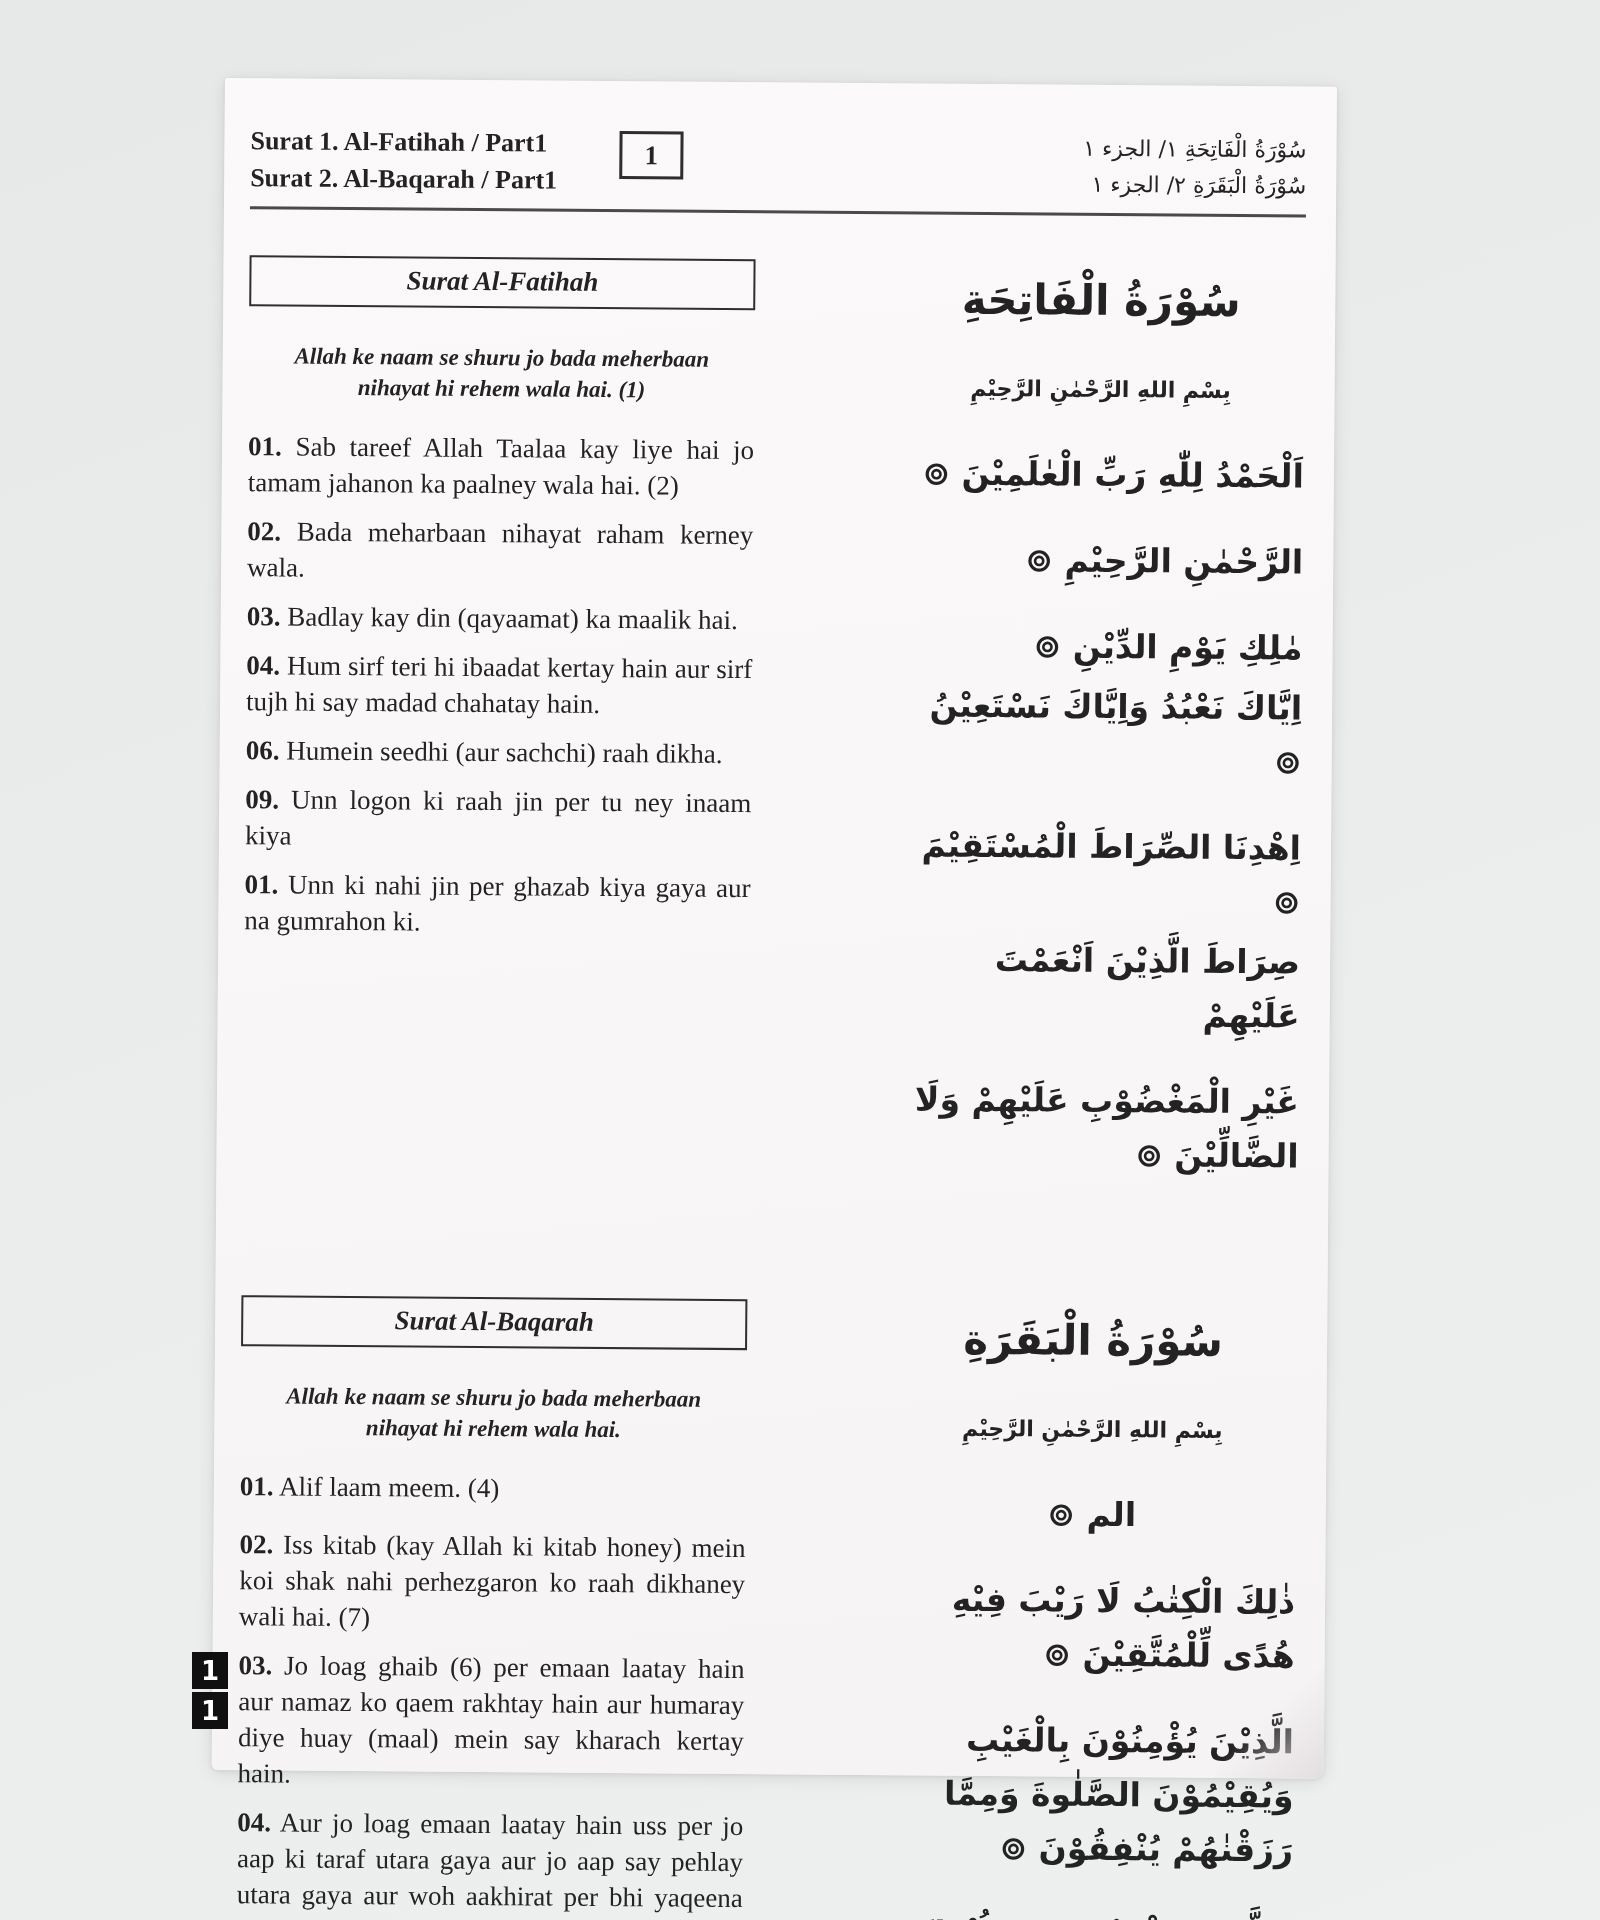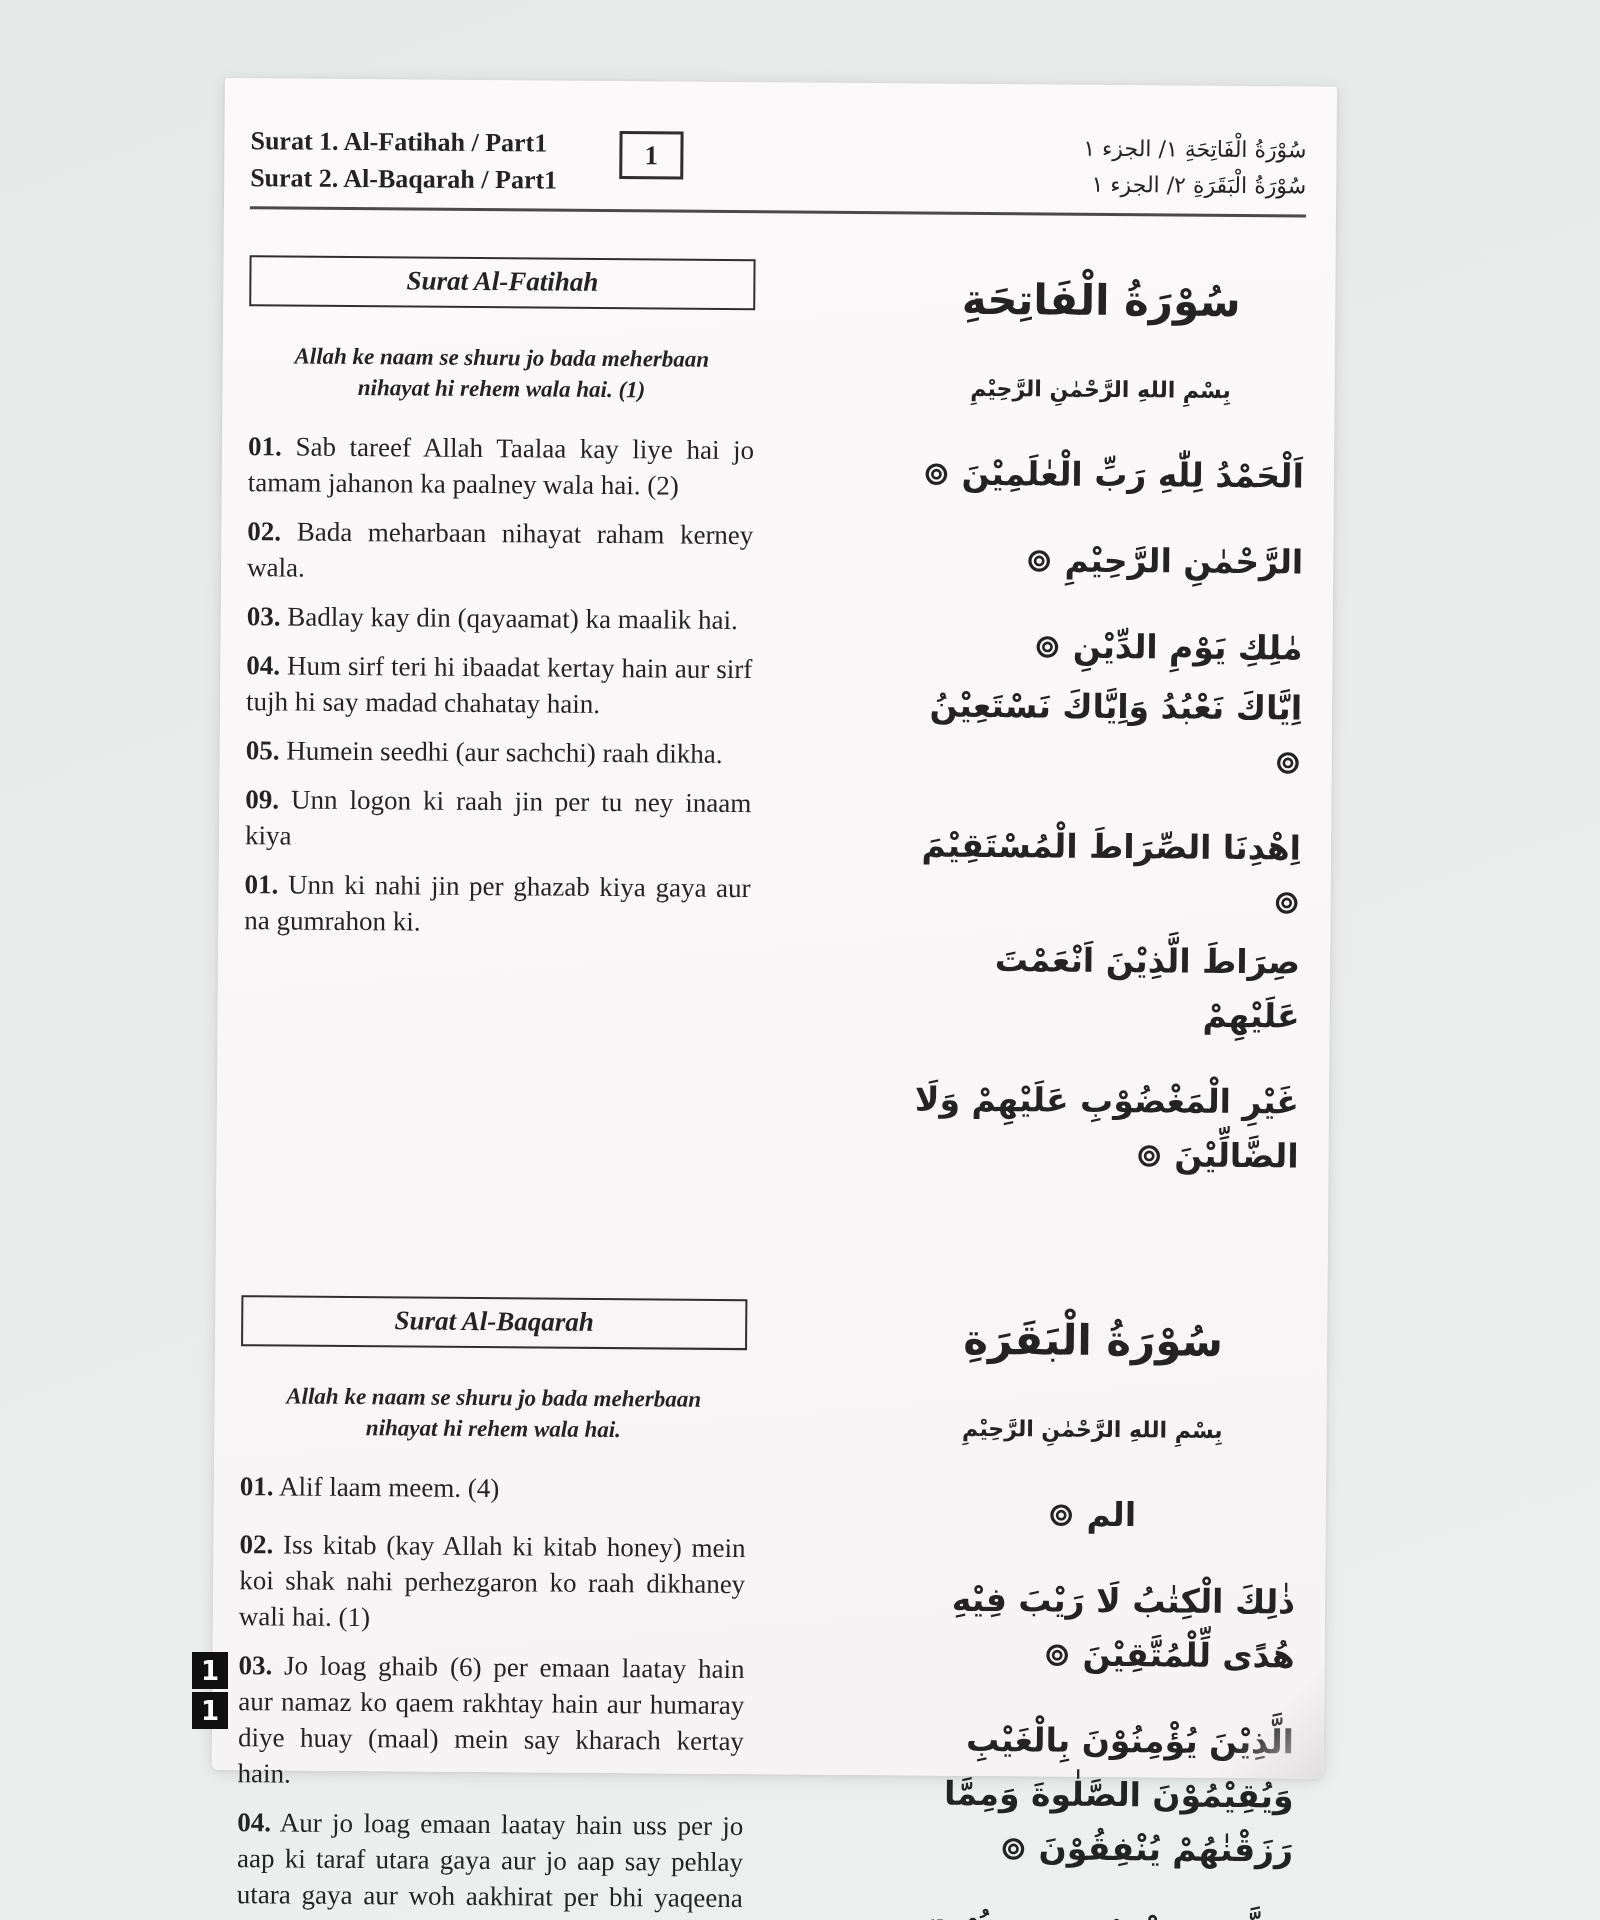--- a/index.html
+++ b/index.html
@@ -87,21 +87,21 @@
 
   <div class="section sec-fatihah">
     <div class="col-l">
       <div class="title-box">Surat Al-Fatihah</div>
       <div class="bism">Allah ke naam se shuru jo bada meherbaan nihayat hi rehem wala hai. (1)</div>
 
       <p class="verse"><b>01.</b> <span>Sab tareef Allah Taalaa kay liye hai jo tamam jahanon ka paalney wala hai. (2)</span></p>
       <p class="verse"><b>02.</b> <span>Bada meharbaan nihayat raham kerney wala.</span></p>
       <p class="verse"><b>03.</b> <span>Badlay kay din (qayaamat) ka maalik hai.</span></p>
       <p class="verse"><b>04.</b> <span>Hum sirf teri hi ibaadat kertay hain aur sirf tujh hi say madad chahatay hain.</span></p>
-      <p class="verse"><b>05.</b> <span>Humein seedhi (aur sachchi) raah dikha.</span></p>
+      <p class="verse"><b>06.</b> <span>Humein seedhi (aur sachchi) raah dikha.</span></p>
       <p class="verse"><b>09.</b> <span>Unn logon ki raah jin per tu ney inaam kiya</span></p>
       <p class="verse"><b>01.</b> <span>Unn ki nahi jin per ghazab kiya gaya aur na gumrahon ki.</span></p>
     </div>
 
     <div class="col-r">
       <div class="ar-title">سُوْرَةُ الْفَاتِحَةِ</div>
       <div class="ar-bism">بِسْمِ اللهِ الرَّحْمٰنِ الرَّحِيْمِ</div>
       <div class="ar-line">اَلْحَمْدُ لِلّٰهِ رَبِّ الْعٰلَمِيْنَ ⊚</div>
       <div class="ar-line">الرَّحْمٰنِ الرَّحِيْمِ ⊚</div>
       <div class="ar-line tight">مٰلِكِ يَوْمِ الدِّيْنِ ⊚</div>
@@ -111,21 +111,21 @@
       <div class="ar-line">غَيْرِ الْمَغْضُوْبِ عَلَيْهِمْ وَلَا الضَّالِّيْنَ ⊚</div>
     </div>
   </div>
 
   <div class="section sec-baqarah">
     <div class="col-l">
       <div class="title-box">Surat Al-Baqarah</div>
       <div class="bism">Allah ke naam se shuru jo bada meherbaan nihayat hi rehem wala hai.</div>
 
       <p class="verse" style="margin-bottom:22px;"><b>01.</b> <span>Alif laam meem. (4)</span></p>
-      <p class="verse"><b>02.</b> <span>Iss kitab (kay Allah ki kitab honey) mein koi shak nahi perhezgaron ko raah dikhaney wali hai. (1)</span></p>
+      <p class="verse"><b>02.</b> <span>Iss kitab (kay Allah ki kitab honey) mein koi shak nahi perhezgaron ko raah dikhaney wali hai. (7)</span></p>
       <p class="verse"><b>03.</b> <span>Jo loag ghaib (6) per emaan laatay hain aur namaz ko qaem rakhtay hain aur humaray diye huay (maal) mein say kharach kertay hain.</span></p>
       <p class="verse"><b>04.</b> <span>Aur jo loag emaan laatay hain uss per jo aap ki taraf utara gaya aur jo aap say pehlay utara gaya aur woh aakhirat per bhi yaqeena rakhtay hain. (7)</span></p>
     </div>
 
     <div class="col-r">
       <div class="ar-title">سُوْرَةُ الْبَقَرَةِ</div>
       <div class="ar-bism">بِسْمِ اللهِ الرَّحْمٰنِ الرَّحِيْمِ</div>
       <div class="ar-line center">الم ⊚</div>
       <div class="ar-line">ذٰلِكَ الْكِتٰبُ لَا رَيْبَ فِيْهِ هُدًى لِّلْمُتَّقِيْنَ ⊚</div>
       <div class="ar-line">الَّذِيْنَ يُؤْمِنُوْنَ بِالْغَيْبِ وَيُقِيْمُوْنَ الصَّلٰوةَ وَمِمَّا رَزَقْنٰهُمْ يُنْفِقُوْنَ ⊚</div>

